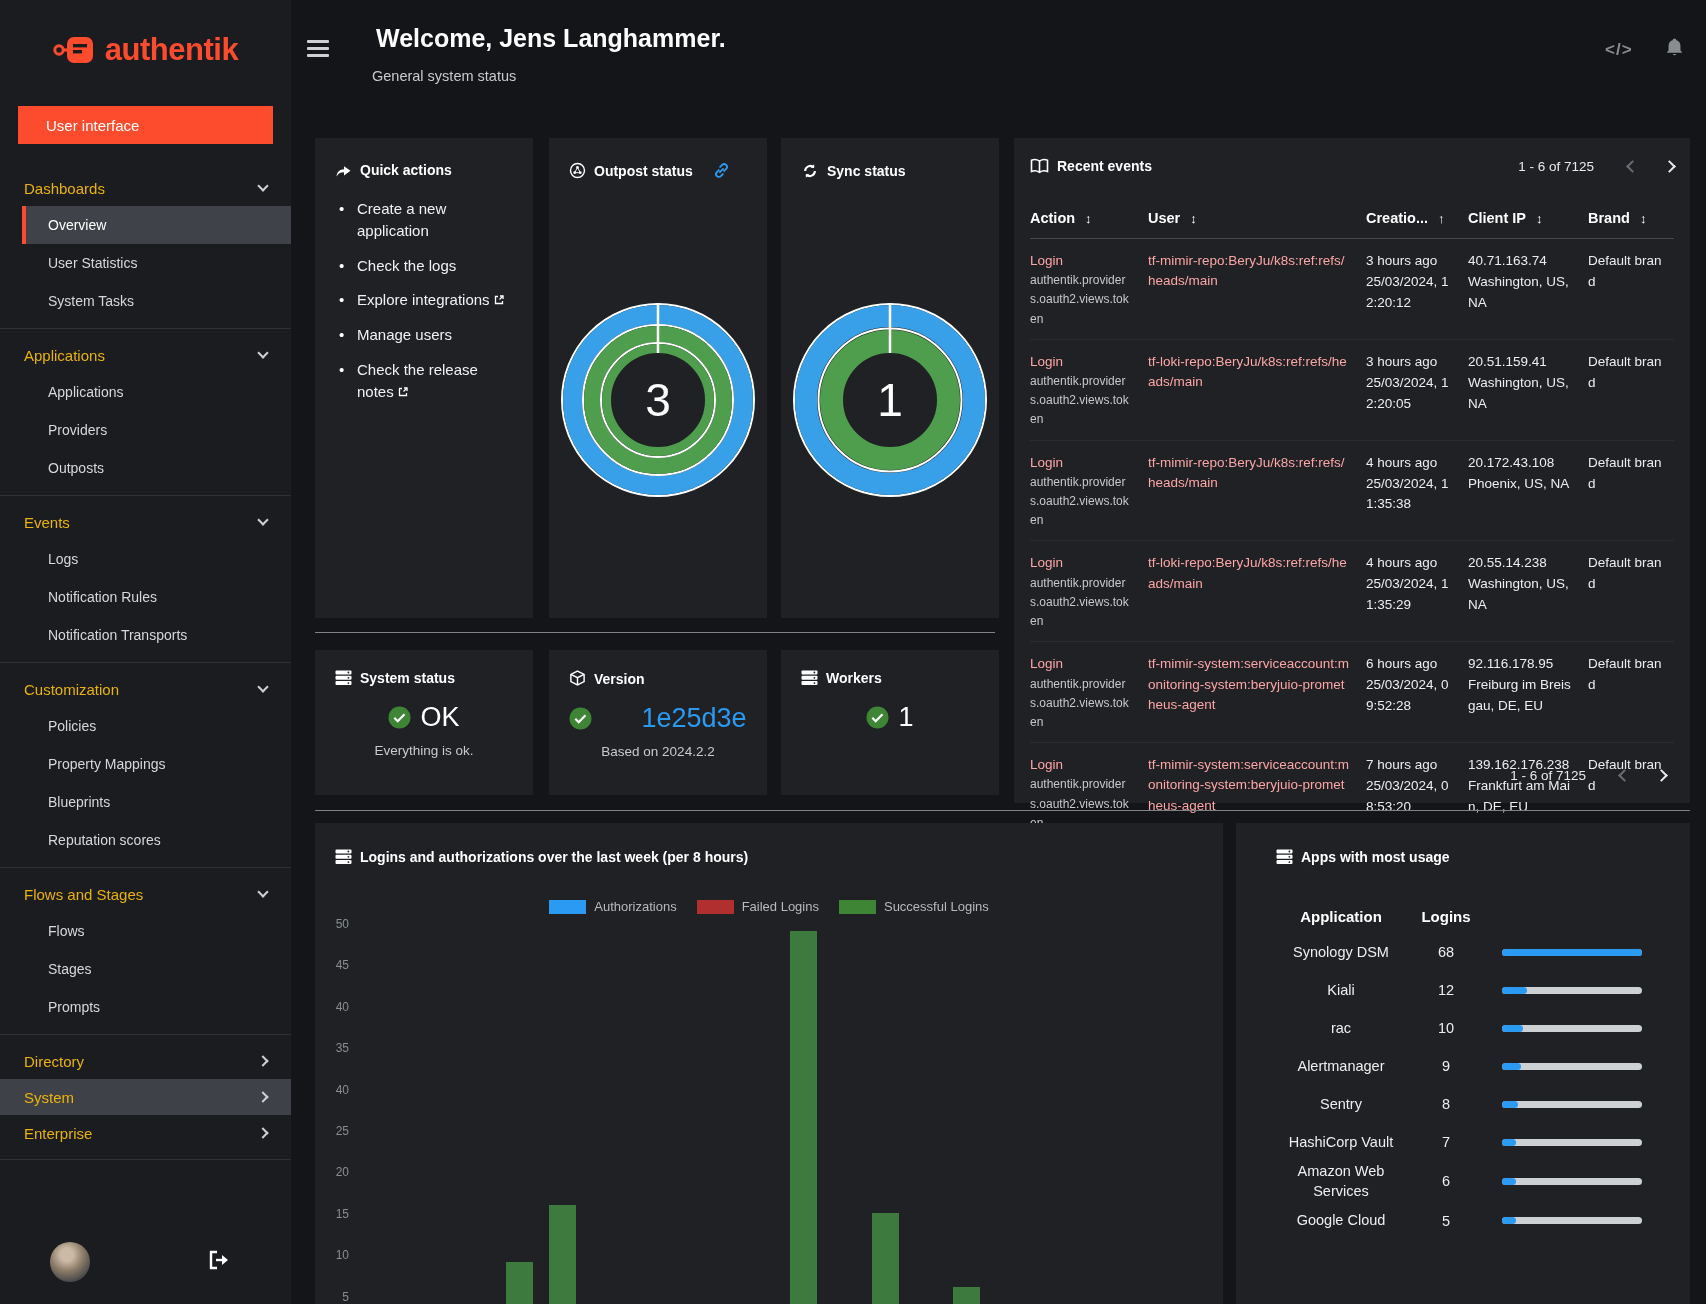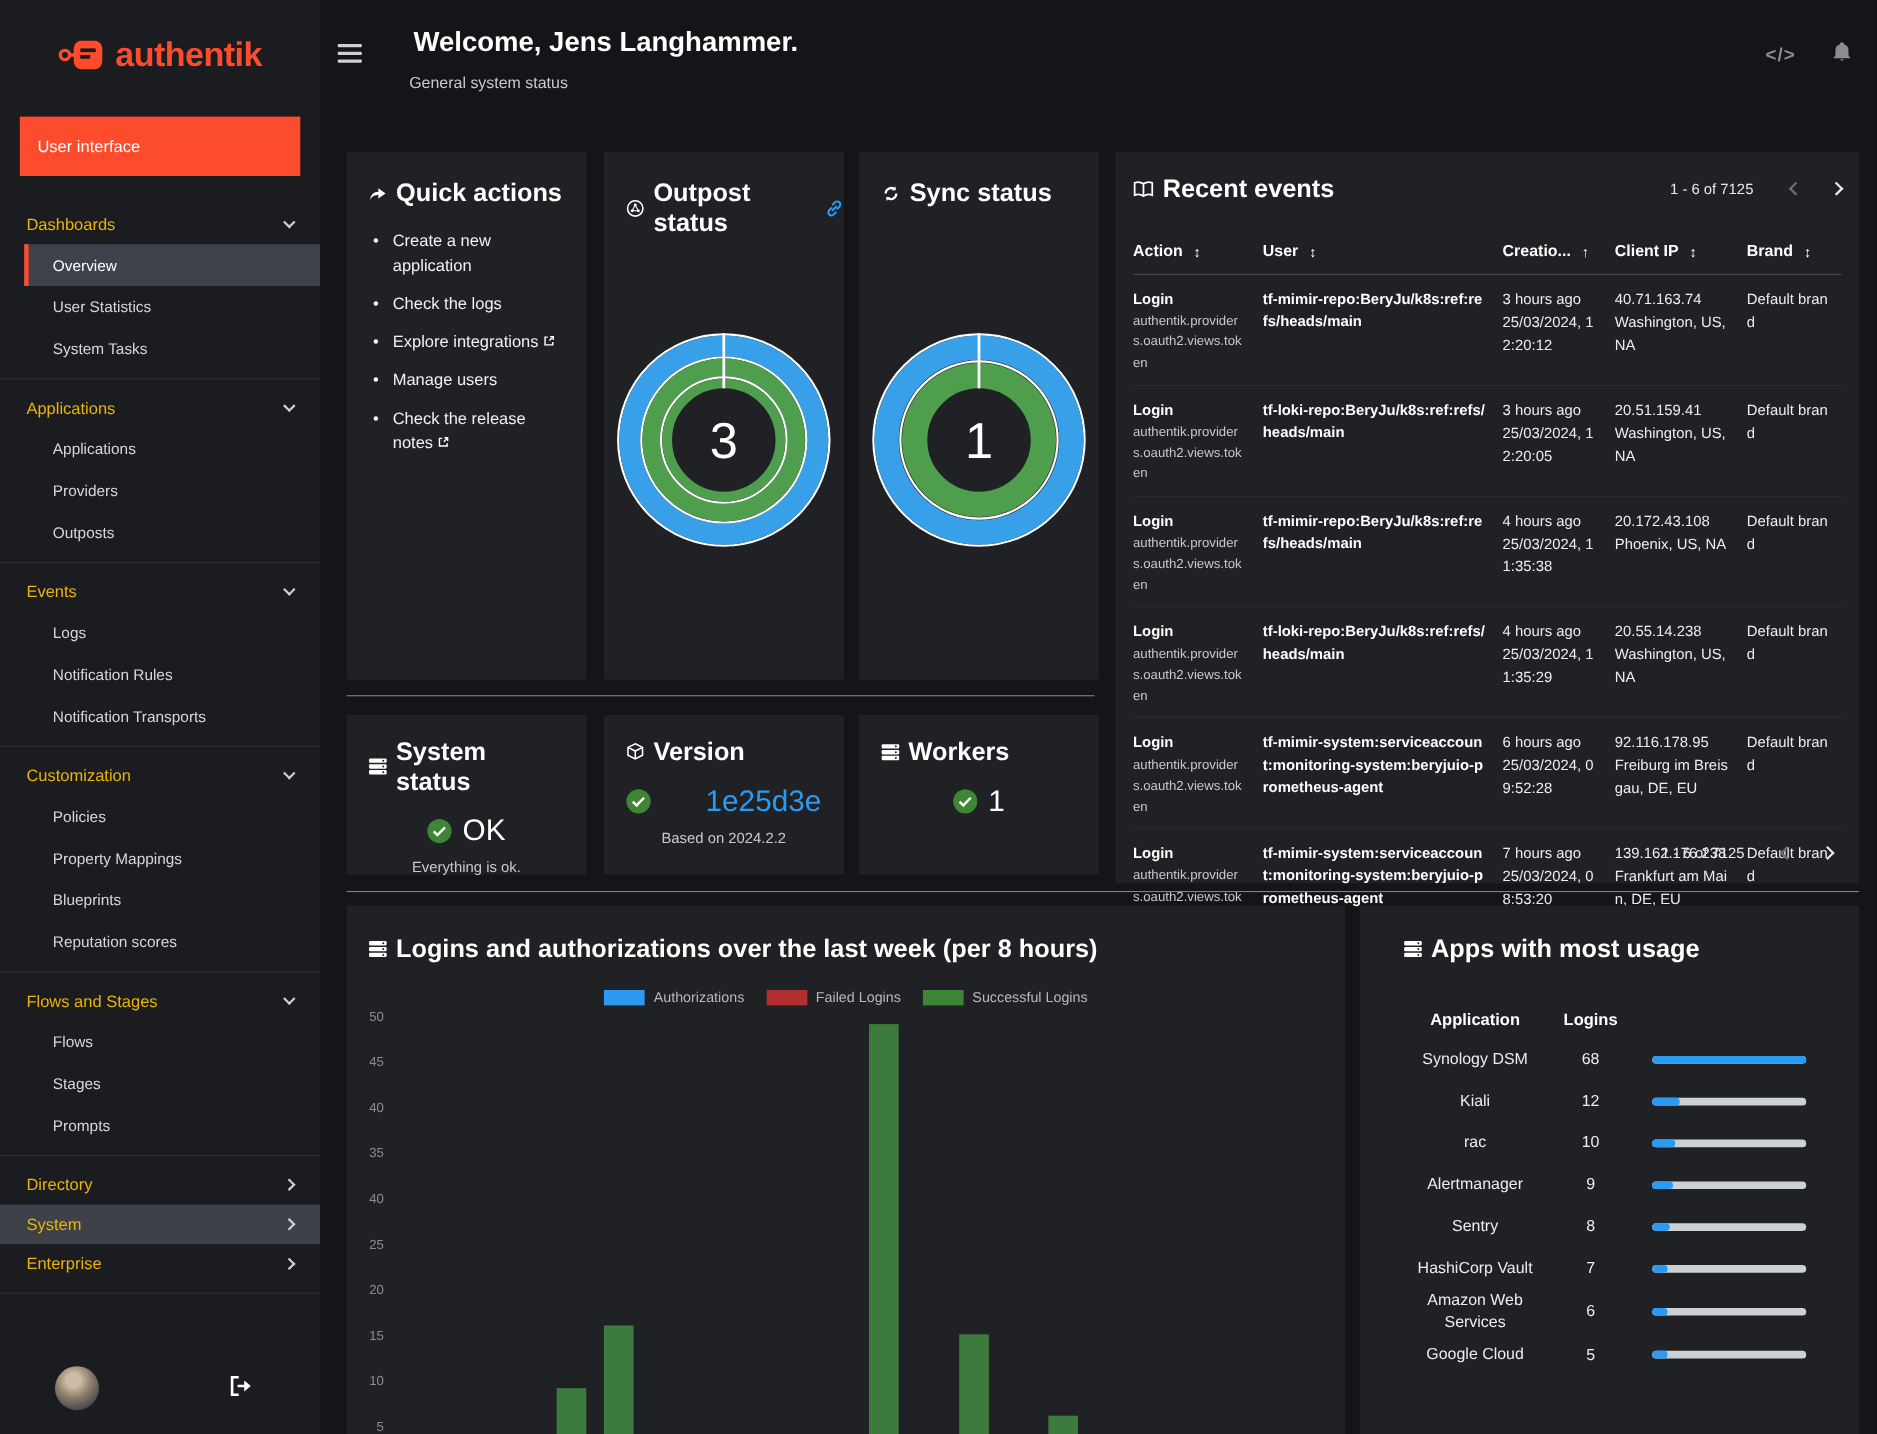--- a/index.html
+++ b/index.html
@@ -4,22 +4,22 @@
 <style>
   * { margin:0; padding:0; box-sizing:border-box; }
   html,body { background:#0e0f11; }
   body { font-family:"Liberation Sans","DejaVu Sans",sans-serif; }
   #app { position:relative; width:1706px; height:1304px; background:#141519; overflow:hidden; }
 
   
   .sidebar { position:absolute; left:0; top:0; width:291px; height:1304px; background:#1b1c20; }
   .logo { display:flex; align-items:center; justify-content:center; gap:8px; padding-top:32px; }
   .logo-text { color:#fd4b2d; font-size:31px; font-weight:bold; letter-spacing:-0.5px; }
-  .ui-btn { margin:38px 18px 0 18px; height:54px; background:#fd4b2d; color:#fff; font-size:15px;
-            display:flex; align-items:center; padding-left:16px; cursor:pointer; }
+  .ui-btn { margin:38px 18px 0 18px; height:38px; background:#fd4b2d; color:#fff; font-size:15px;
+            display:flex; align-items:center; padding-left:28px; cursor:pointer; }
   .side-nav { margin-top:26px; }
   .nav-group-header { height:36px; display:flex; align-items:center; justify-content:space-between;
             padding:0 24px; color:#eab308; font-size:15px; cursor:pointer; }
   .nav-group-header.highlight { background:#3e4147; }
   .nav-item { height:38px; display:flex; align-items:center; padding-left:48px; color:#d6d7d8;
             font-size:14px; cursor:pointer; }
   .nav-item.active { background:#3f4248; border-left:4px solid #fd4b2d; margin-left:22px; padding-left:22px; color:#fff; }
   .nav-divider { height:1px; background:#2e3034; margin:8px 0; }
   .chev { width:8px; height:8px; border-right:2px solid #cfd0d2; border-bottom:2px solid #cfd0d2; display:inline-block; }
   .chev.down { transform:rotate(45deg); margin-top:-4px; }
@@ -32,21 +32,21 @@
   
   .hamburger { position:absolute; left:307px; top:40px; width:22px; cursor:pointer; }
   .hamburger div { height:3px; background:#cfd0d2; margin-bottom:4px; border-radius:1px; }
   .page-title { position:absolute; left:376px; top:24px; color:#fff; font-size:25px; font-weight:bold; }
   .page-subtitle { position:absolute; left:372px; top:68px; color:#c9cacc; font-size:14.5px; }
   .hdr-code { position:absolute; left:1605px; top:40px; color:#8a8d90; font-size:17px; font-weight:bold; cursor:pointer; letter-spacing:1px;}
   .hdr-bell { position:absolute; left:1663px; top:36px; cursor:pointer; }
 
   
   .card { position:absolute; background:#1f2125; }
-  .card-title { display:flex; align-items:center; gap:8px; color:#fff; font-size:23px; font-weight:bold; }
+  .card-title { display:flex; align-items:center; gap:8px; color:#fff; font-size:14px; font-weight:bold; }
   .icon { display:inline-flex; align-items:center; }
 
   #qa-card   { left:315px; top:138px; width:218px; height:480px; padding:24px 18px 0 20px; }
   #out-card  { left:549px; top:138px; width:218px; height:480px; padding:24px 0 0 20px; }
   #sync-card { left:781px; top:138px; width:218px; height:480px; padding:24px 0 0 20px; }
   #ev-card   { left:1014px; top:138px; width:676px; height:665px; padding:20px 16px; }
 
   .qa-list { margin-top:20px; list-style:none; }
   .qa-list li { position:relative; color:#f1f1f2; font-size:15px; line-height:1.45; padding-left:22px; margin-bottom:13px; cursor:pointer; }
   .qa-list li::before { content:"•"; position:absolute; left:4px; color:#fff; }
@@ -63,21 +63,21 @@
   .pchev { width:9px; height:9px; border-right:2.2px solid #e8e9ea; border-bottom:2.2px solid #e8e9ea; display:inline-block; cursor:pointer; }
   .pchev.left { transform:rotate(135deg); }
   .pchev.right { transform:rotate(-45deg); }
   .pchev.disabled { border-color:#6a6e73; }
   .ev-grid-head { display:grid; grid-template-columns:118px 218px 102px 120px 86px; margin-top:36px; padding-bottom:12px;
                   border-bottom:1px solid #45474b; }
   .ev-col { color:#fff; font-size:14.5px; font-weight:bold; display:flex; gap:10px; align-items:center; }
   .ev-col .sort { font-weight:normal; font-size:13px; color:#fff; cursor:pointer; }
   .ev-row { display:grid; grid-template-columns:118px 218px 102px 120px 86px; padding:12px 0 10px 0; border-bottom:1px solid #2a2c30; }
   .ev-row:last-of-type { border-bottom:none; }
-  .ev-action a, .ev-user { color:#ffffff; font-size:13.5px; text-decoration:none; cursor:pointer; word-break:break-all; line-height:1.5; display:block; padding-right:16px;font-weight:bold; }
+  .ev-action a, .ev-user { color:#fca5a5; font-size:13.5px; text-decoration:none; cursor:pointer; word-break:break-all; line-height:1.5; display:block; padding-right:16px; }
   .ev-action .detail { color:#c7c8ca; font-size:12px; line-height:1.6; word-break:break-all; padding-right:16px; }
   .ev-time, .ev-ip, .ev-brand { color:#eceded; font-size:13.5px; line-height:1.55; word-break:break-all; padding-right:12px; }
   .ev-pager-bottom { position:absolute; right:24px; bottom:20px; }
 
   
   .hline { position:absolute; height:1px; background:#7e8185; }
 
   
   .stat-card { height:145px; top:650px; width:218px; padding:20px; }
   #st-card { left:315px; } #ver-card { left:549px; } #wk-card { left:781px; }

